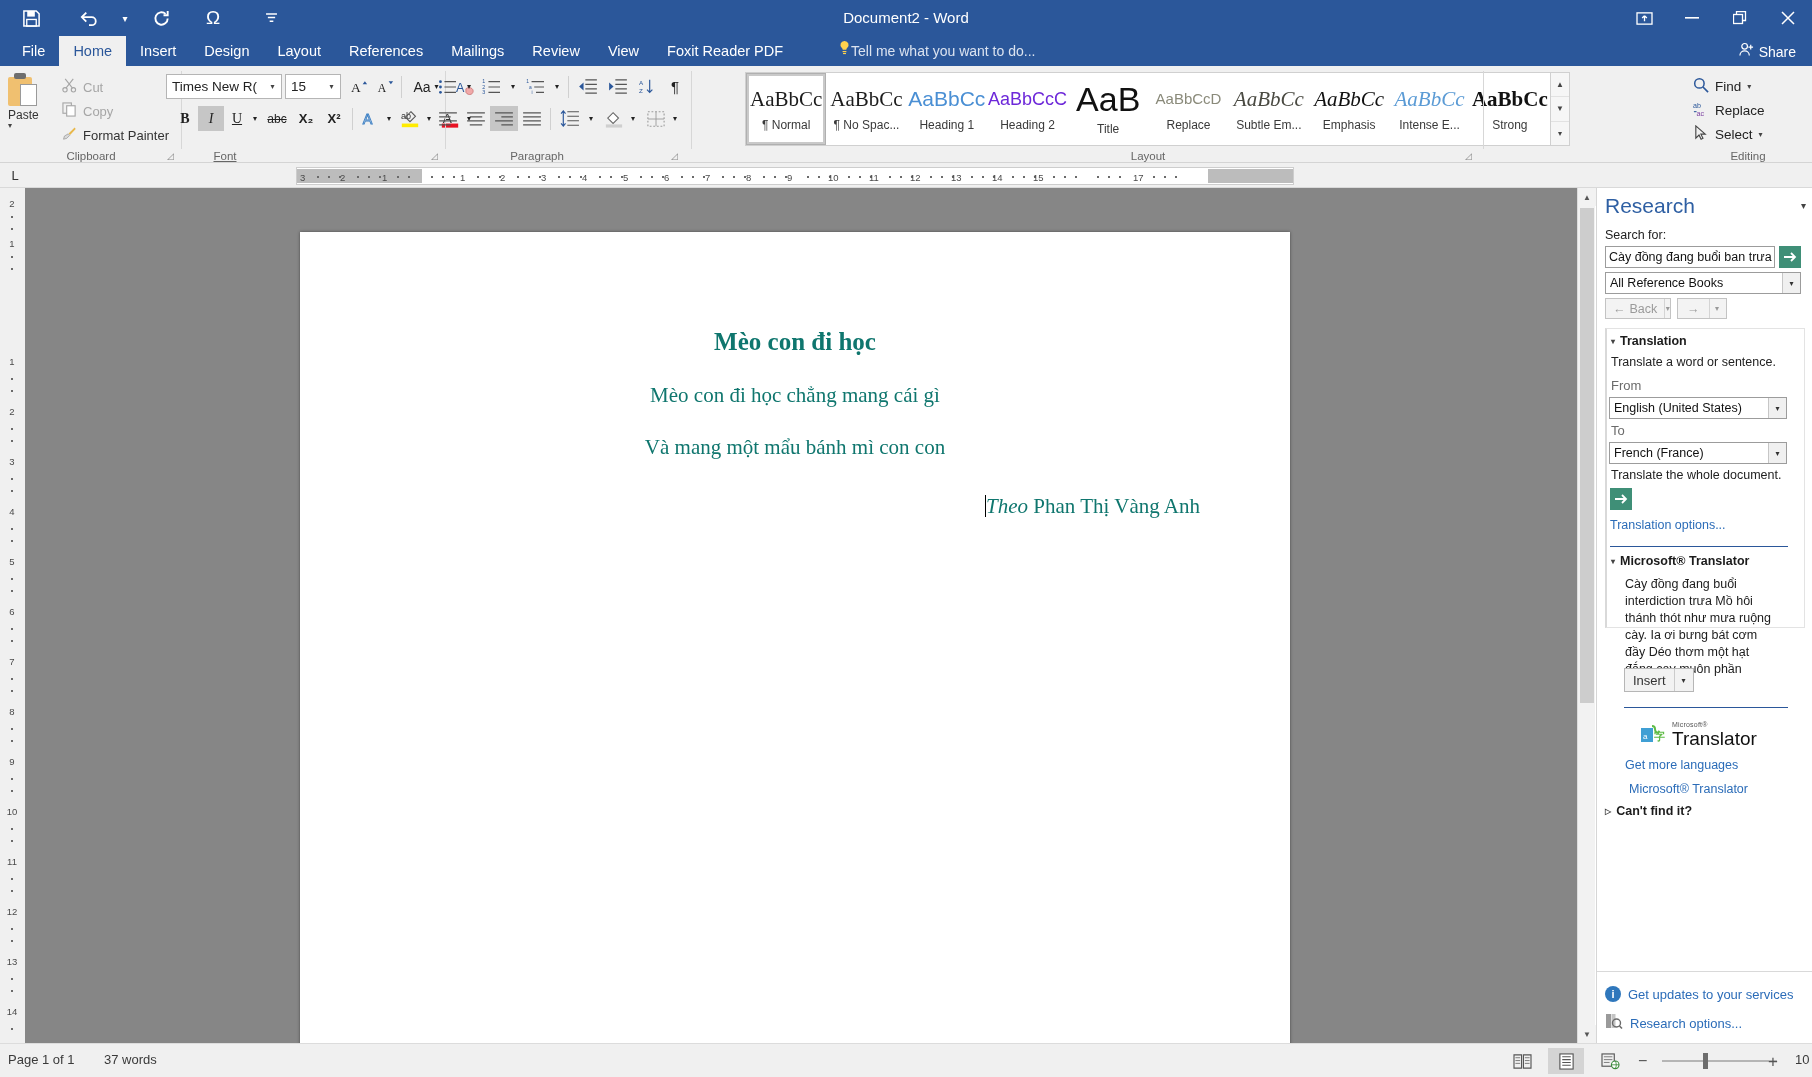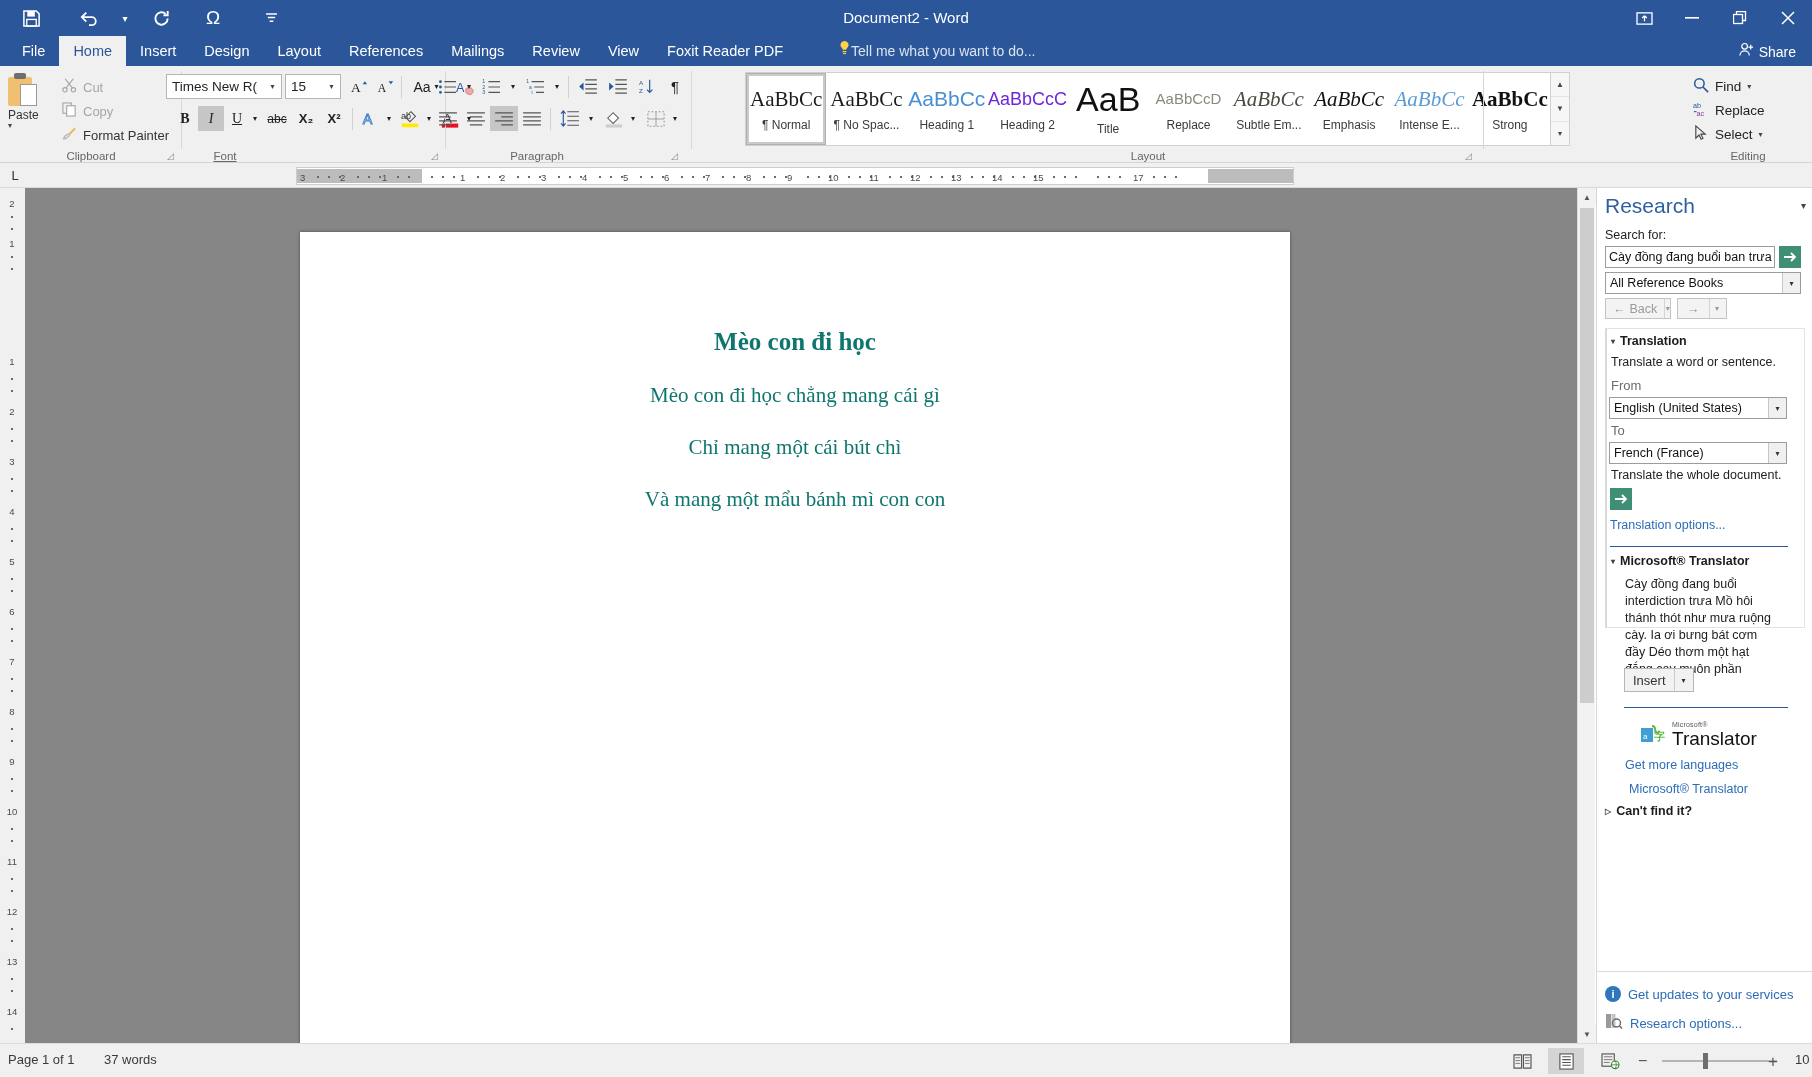--- a/index.html
+++ b/index.html
@@ -812,22 +812,24 @@
         <div class="vdot" style="top:802px;"></div>
       <div class="vtick" style="top:818px;">14</div>
       <div class="vdot" style="top:840px;"></div>
     </div>
   </div>
 
   <div class="docarea">
     <div class="page">
       <div class="ptext ptitle">Mèo con đi học</div>
       <div class="ptext pline">Mèo con đi học chẳng mang cái gì</div>
-      <div class="ptext pline">Chỉ mang một cái bút chì</div>
       <div class="ptext pline">Và mang một mẩu bánh mì con con</div>
+      <div class="ptext psign" style="font-family:'Liberation Serif',serif;">
+        <span class="caret"></span><i>Theo</i><span> Phan Thị Vàng Anh</span>
+      </div>
     </div>
   </div>
 
   <div class="vscroll">
     <div class="vs-btn" style="top:0;">▲</div>
     <div class="vs-thumb"></div>
     <div class="vs-btn" style="bottom:0;">▼</div>
   </div>
 
   <div class="pane">

